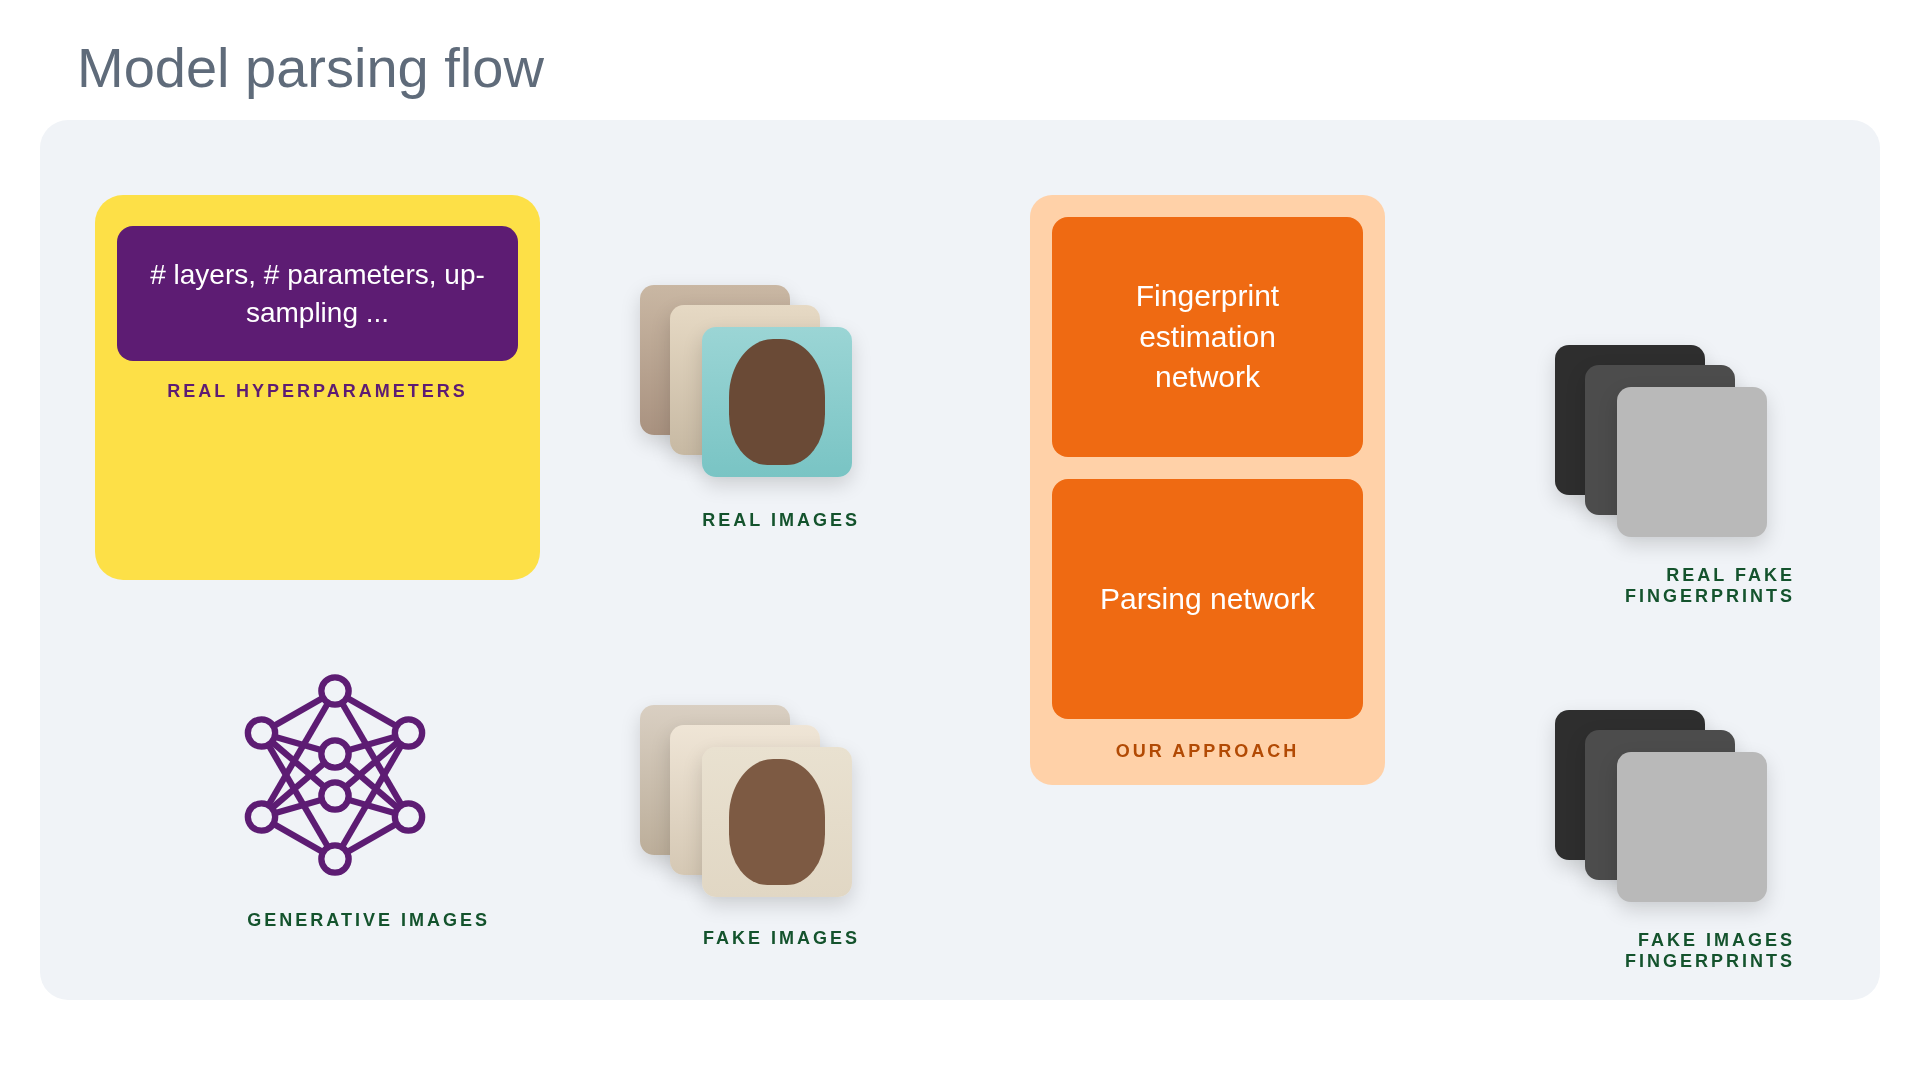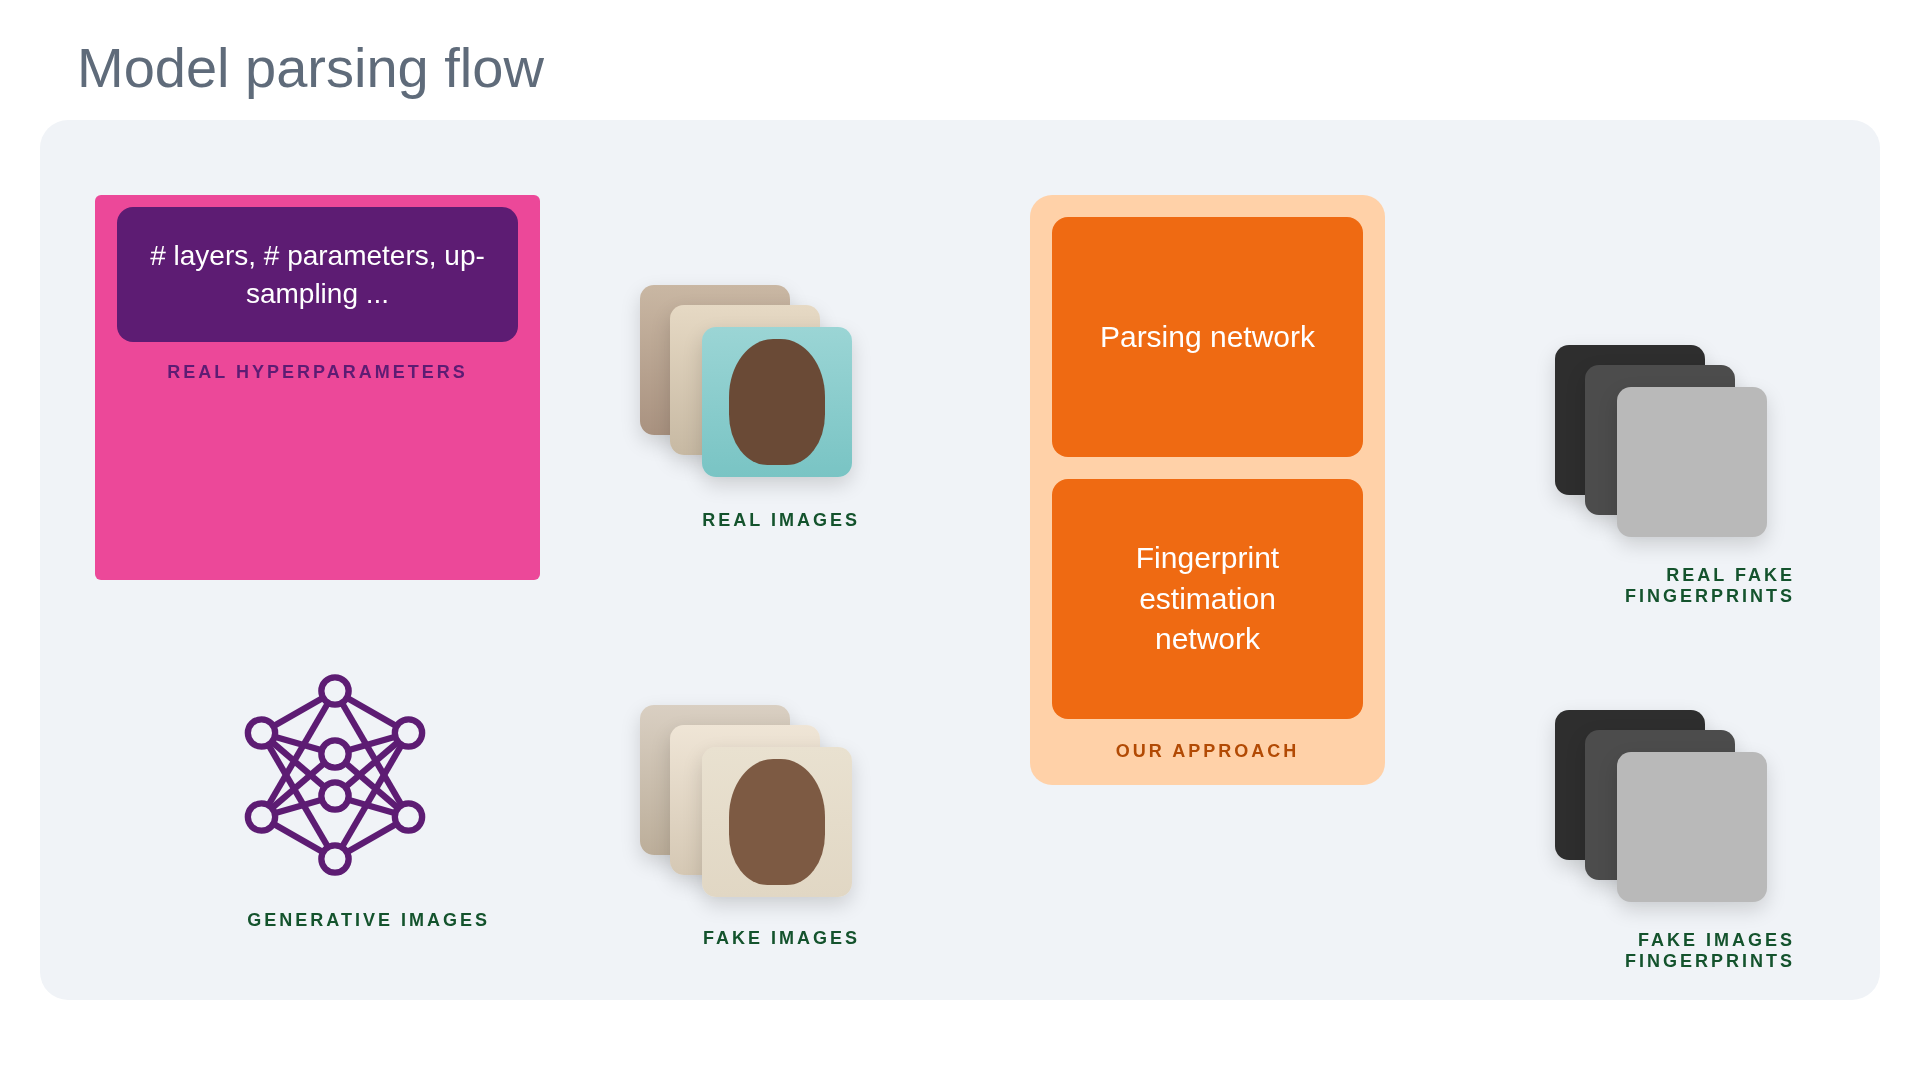--- a/index.html
+++ b/index.html
@@ -22,23 +22,23 @@
   position:absolute;
   left:40px; top:120px;
   width:1840px; height:880px;
   background:#f0f3f7;
   border-radius:28px;
 }
 .hyperbox {
   position:absolute;
   left:95px; top:195px;
   width:445px; height:385px;
-  background:#ec4899;
-  border-radius:6px;
-  padding:12px 22px 0 22px;
+  background:#fde047;
+  border-radius:28px;
+  padding:31px 22px 0 22px;
 }
 .hyperbox .pill {
   background:#5d1c73;
   color:#fff;
   border-radius:16px;
   height:135px;
   display:flex;
   align-items:center;
   justify-content:center;
   text-align:center;
@@ -150,22 +150,22 @@
 <div class="title">Model parsing flow</div>
 
 <div class="canvas"></div>
 
 <div class="hyperbox">
   <div class="pill"># layers, # parameters, up-sampling ...</div>
   <div class="caption">REAL HYPERPARAMETERS</div>
 </div>
 
 <div class="approach">
+  <div class="block">Fingerprint estimation network</div>
   <div class="block">Parsing network</div>
-  <div class="block">Fingerprint estimation network</div>
   <div class="caption">OUR APPROACH</div>
 </div>
 
 <svg class="nn" viewBox="0 0 200 200">
   <g stroke="#5d1c73" stroke-width="6" fill="#f0f3f7">
     <line x1="30" y1="60" x2="100" y2="20"></line>
     <line x1="30" y1="60" x2="100" y2="80"></line>
     <line x1="30" y1="60" x2="100" y2="120"></line>
     <line x1="30" y1="60" x2="100" y2="180"></line>
     <line x1="30" y1="140" x2="100" y2="20"></line>

